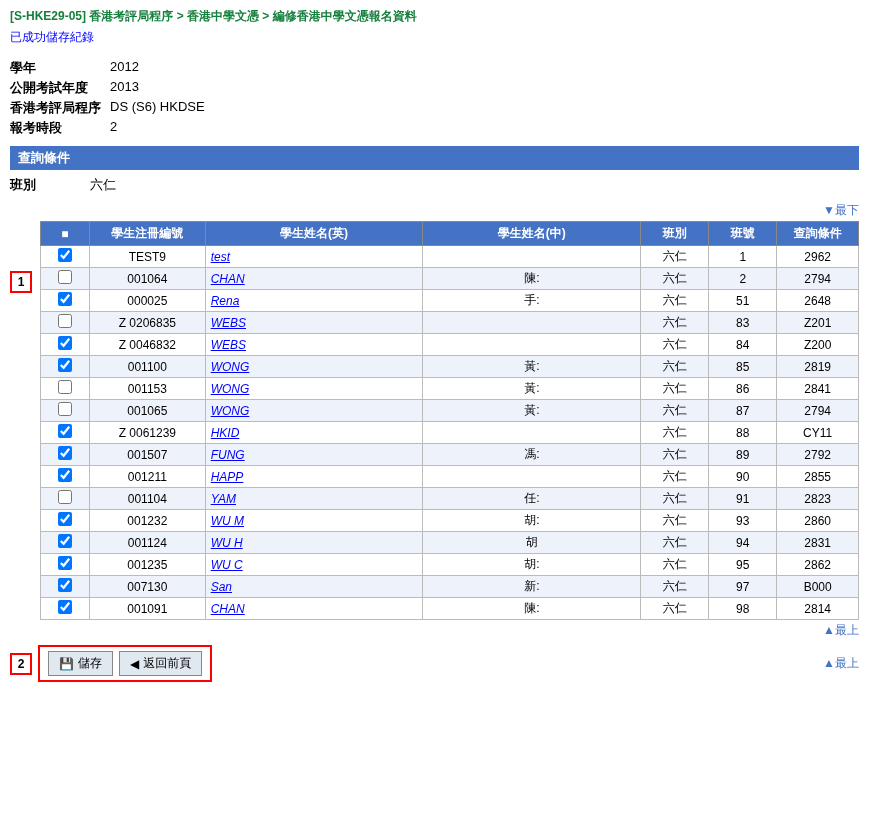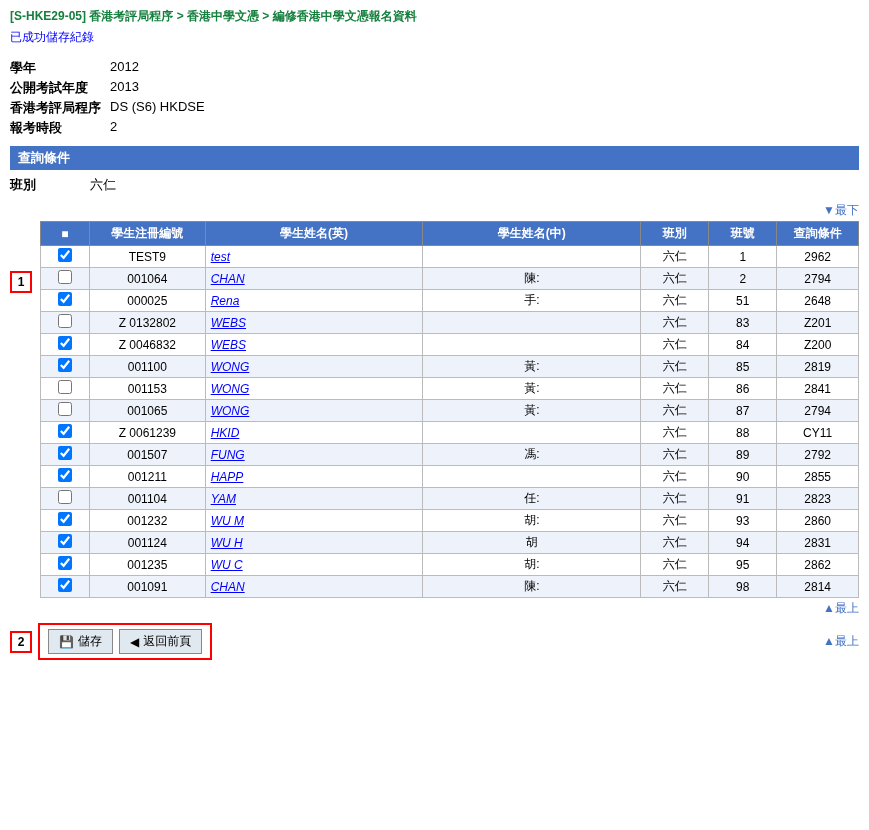--- a/index.html
+++ b/index.html
@@ -229,21 +229,21 @@
             <td class="checkbox-cell"><input type="checkbox" checked="" style=""></td>
             <td>000025</td>
             <td class="link-cell"><a href="#">Rena</a></td>
             <td>手:</td>
             <td>六仁</td>
             <td>51</td>
             <td>2648</td>
           </tr>
           <tr>
             <td class="checkbox-cell"><input type="checkbox" style=""></td>
-            <td>Z 0132802</td>
+            <td>Z 0206835</td>
             <td class="link-cell"><a href="#">WEBS</a></td>
             <td></td>
             <td>六仁</td>
             <td>83</td>
             <td>Z201</td>
           </tr>
           <tr>
             <td class="checkbox-cell"><input type="checkbox" checked="" style=""></td>
             <td>Z 0046832</td>
             <td class="link-cell"><a href="#">WEBS</a></td>
@@ -334,20 +334,29 @@
             <td>2831</td>
           </tr>
           <tr>
             <td class="checkbox-cell"><input type="checkbox" checked="" style=""></td>
             <td>001235</td>
             <td class="link-cell"><a href="#">WU C</a></td>
             <td>胡:</td>
             <td>六仁</td>
             <td>95</td>
             <td>2862</td>
+          </tr>
+          <tr>
+            <td class="checkbox-cell"><input type="checkbox" checked="" style=""></td>
+            <td>007130</td>
+            <td class="link-cell"><a href="#">San</a></td>
+            <td>新:</td>
+            <td>六仁</td>
+            <td>97</td>
+            <td>B000</td>
           </tr>
           <tr>
             <td class="checkbox-cell"><input type="checkbox" checked="" style=""></td>
             <td>001091</td>
             <td class="link-cell"><a href="#">CHAN</a></td>
             <td>陳:</td>
             <td>六仁</td>
             <td>98</td>
             <td>2814</td>
           </tr>

